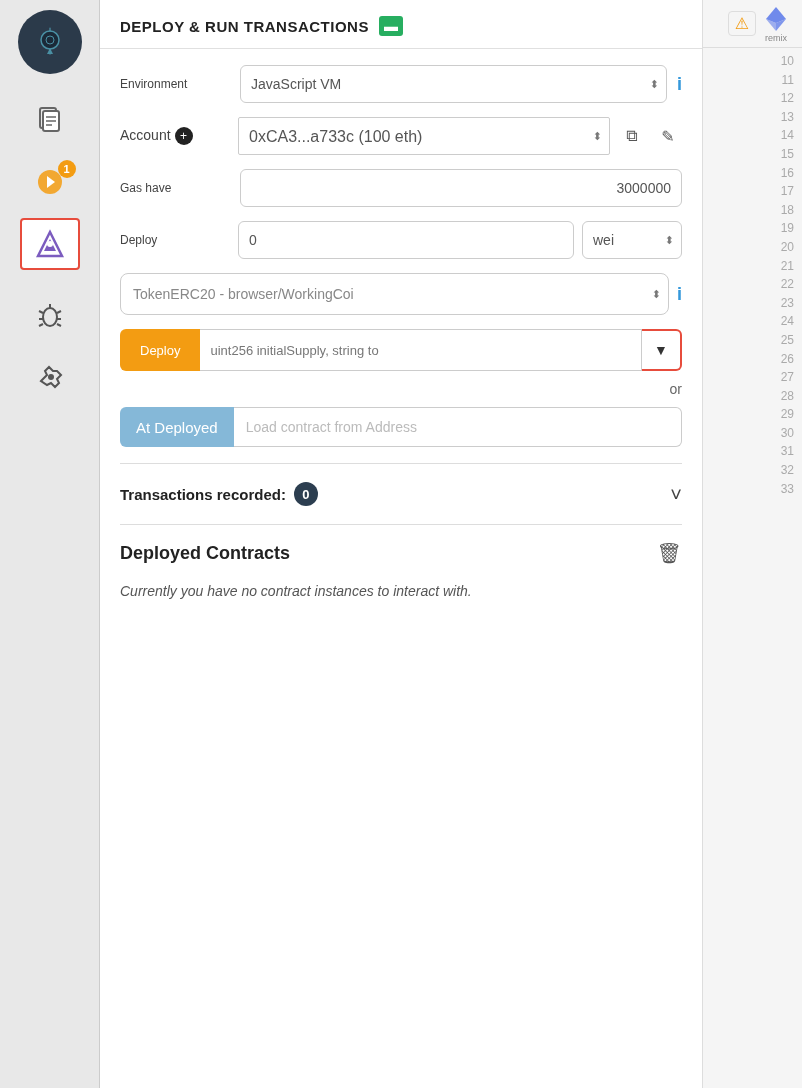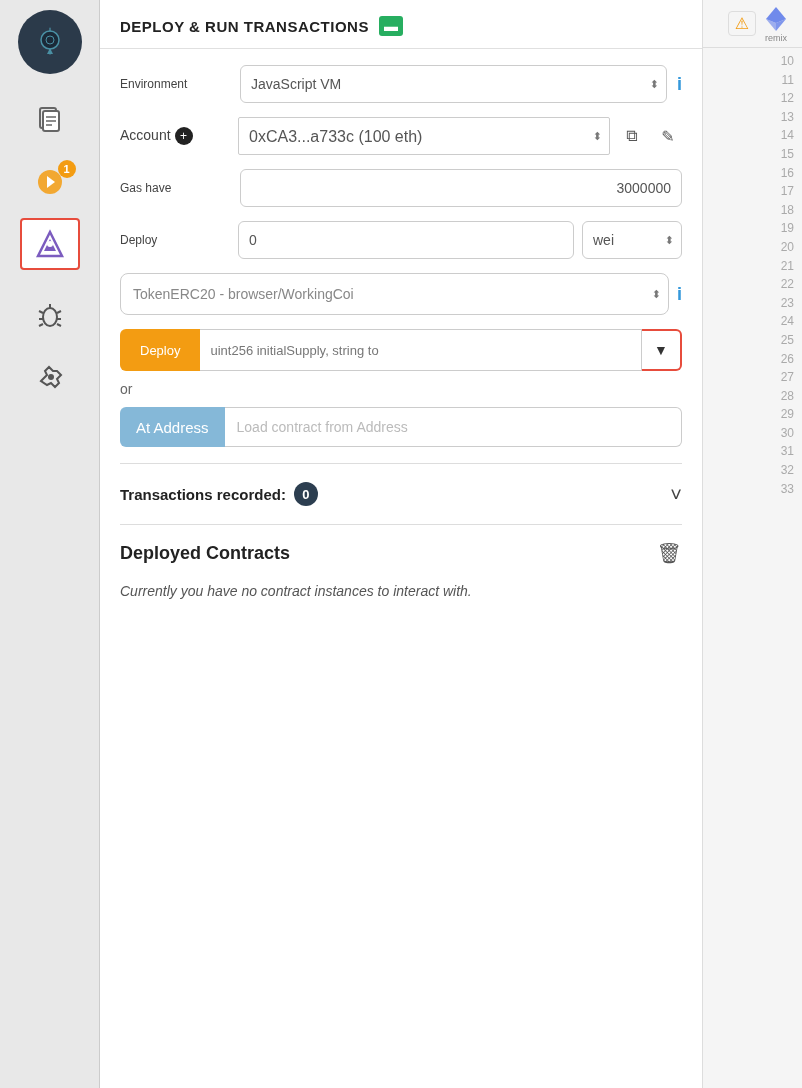--- a/index.html
+++ b/index.html
@@ -341,21 +341,21 @@
       background: white;
       display: flex;
       align-items: center;
       justify-content: center;
       cursor: pointer;
       font-size: 14px;
       color: #333;
     }
 
     .or-divider {
-      text-align: left;
+      text-align: right;
       color: #666;
       font-size: 14px;
       margin: 6px 0 10px 0;
     }
 
     .at-address-row {
       display: flex;
       align-items: center;
       gap: 0;
       height: 40px;
@@ -658,21 +658,21 @@
       <button class="deploy-btn">Deploy</button>
       <div class="deploy-params">uint256 initialSupply, string to</div>
       <button class="deploy-arrow-btn">
         <span>▼</span>
       </button>
     </div>
 
     <div class="or-divider">or</div>
 
     <div class="at-address-row">
-      <button class="at-address-btn">At Address</button>
+      <button class="at-address-btn">At Deployed</button>
       <input class="at-address-input" type="text" placeholder="Load contract from Address" style="">
     </div>
 
     <hr class="section-divider">
 
     <div class="transactions-row">
       <span class="transactions-label">
         <span>Transactions recorded:</span>
         <span class="count-badge">0</span>
       </span>

